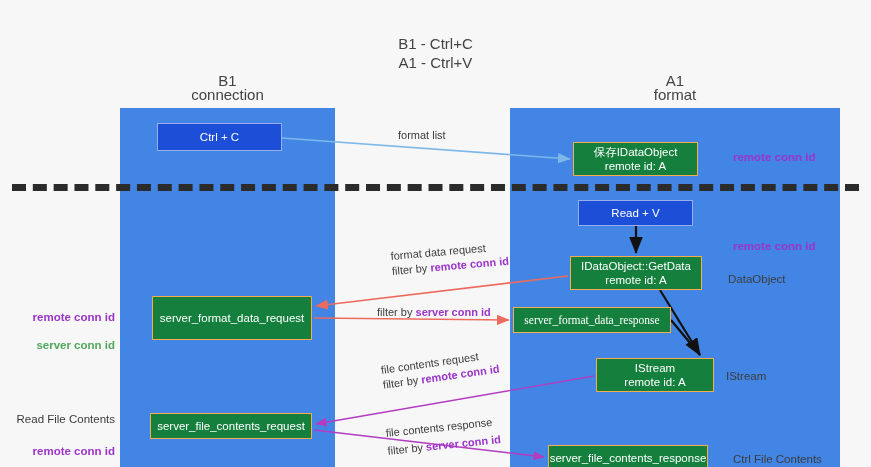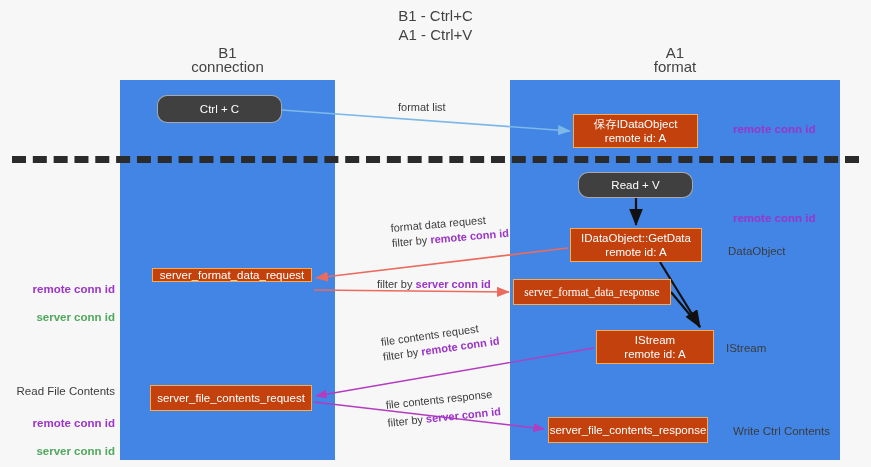--- a/index.html
+++ b/index.html
@@ -11,20 +11,21 @@
     width: 871px;
     height: 467px;
     position: relative;
     overflow: hidden;
     font-family: "Liberation Sans", "DejaVu Sans", sans-serif;
     color: #3c3c3c;
   }
   .canvas {
     position: absolute;
     inset: 0;
+    margin-top: 28px;
   }
   
   .lane {
     position: absolute;
     background: #4285e4;
   }
   #lane-b1 { left: 120px; top: 80px; width: 215px; height: 380px; }
   #lane-a1 { left: 510px; top: 80px; width: 330px; height: 380px; }
 
   
@@ -66,28 +67,28 @@
     flex-direction: column;
     align-items: center;
     justify-content: center;
     text-align: center;
     color: #ffffff;
     font-size: 11.5px;
     line-height: 14px;
     border: 1px solid rgba(255,255,255,0.55);
     white-space: pre-line;
   }
-  .node.green { background: #404040; border-radius: 10px; }
-  .node.orange { background: #c2410c; border-color: #f9ab4e; }
+  .node.green { background: #1d4ed8; }
+  .node.orange { background: #15803d; border-color: #f9ab4e; }
 
   #n-ctrlc    { left: 157px; top: 95px;  width: 125px; height: 28px; }
   #n-idataobj { left: 573px; top: 114px; width: 125px; height: 34px; }
   #n-ctrlv    { left: 578px; top: 172px; width: 115px; height: 26px; }
   #n-getdata  { left: 570px; top: 228px; width: 132px; height: 34px; }
-  #n-sfdreq   { left: 152px; top: 268px; width: 160px; height: 14px; }
+  #n-sfdreq   { left: 152px; top: 268px; width: 160px; height: 44px; }
   #n-sfdresp  { left: 513px; top: 279px; width: 158px; height: 26px; font-family: Liberation Serif, serif; }
   #n-istream  { left: 596px; top: 330px; width: 118px; height: 34px; }
   #n-sfcreq   { left: 150px; top: 385px; width: 162px; height: 26px; }
   #n-sfcresp  { left: 548px; top: 417px; width: 160px; height: 26px; }
 
   
   .annot {
     position: absolute;
     font-size: 11.5px;
     line-height: 14px;
@@ -229,21 +230,21 @@
 
   <div id="el-fcresp" class="edge-label">
     <div>file contents response</div>
     <div style="margin-top:3px"><span>filter by </span><span class="purple">server conn id</span></div>
   </div>
 
   <div id="a-remote-1" class="annot purple">remote conn id</div>
   <div id="a-remote-2" class="annot purple">remote conn id</div>
   <div id="a-dataobject" class="annot plain">DataObject</div>
   <div id="a-istream" class="annot plain">IStream</div>
-  <div id="a-write" class="annot plain">Write Ctrl Contents</div>
+  <div id="a-write" class="annot plain">Ctrl File Contents</div>
 
   <div id="a-left-ids" class="annot">
     <div class="purple">remote conn id</div>
     <div class="green-t">server conn id</div>
   </div>
 
   <div id="a-read" class="annot plain">Read File Contents</div>
 
   <div id="a-left-ids2" class="annot">
     <div class="purple">remote conn id</div>

